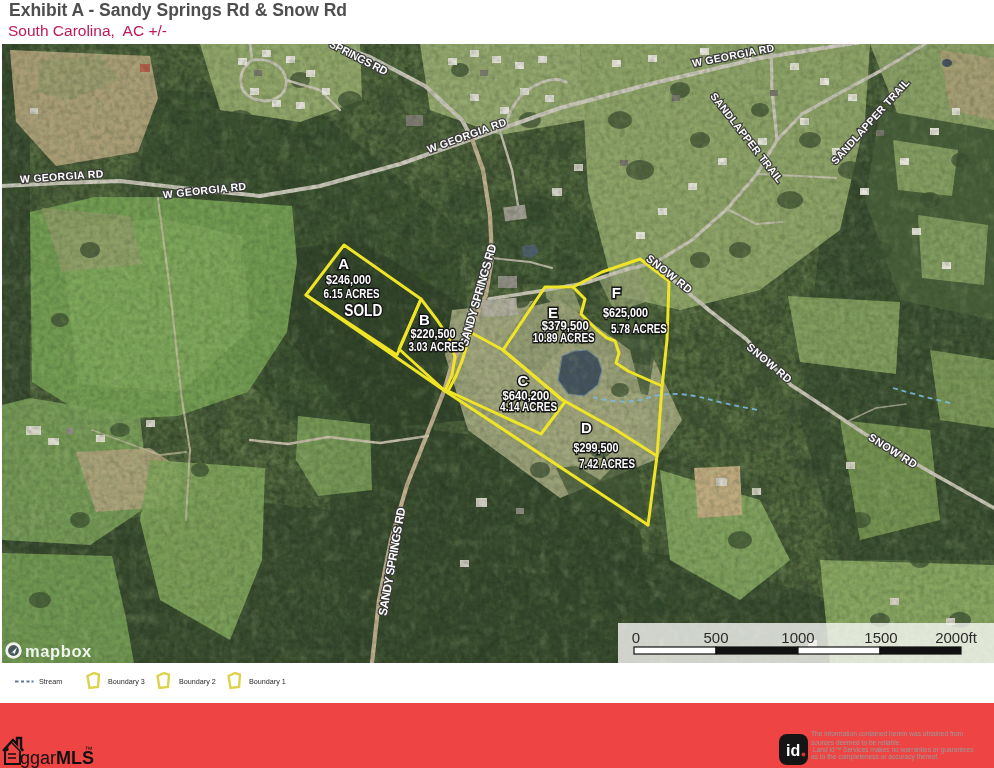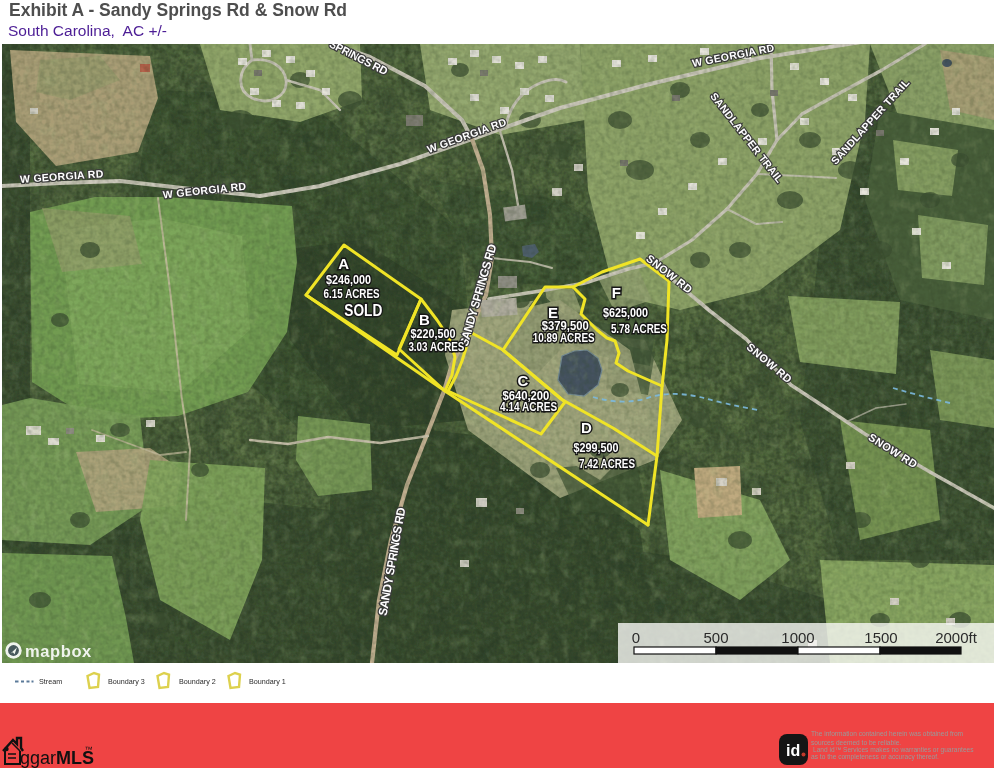--- a/index.html
+++ b/index.html
@@ -1,19 +1,19 @@
 <!DOCTYPE html>
 <html><head>
 <meta charset="utf-8">
 <style>
 html,body{margin:0;padding:0;background:#ffffff;width:994px;height:768px;overflow:hidden;
 font-family:"Liberation Sans", sans-serif;}
 #page{position:relative;width:994px;height:768px;}
 #title1{position:absolute;left:9px;top:0;font-size:17.5px;font-weight:bold;color:#4e4e4e;}
-#title2{position:absolute;left:8px;top:22px;font-size:15.5px;color:#4c1d95;}
+#title2{position:absolute;left:8px;top:22px;font-size:15.5px;color:#be185d;}
 #mapwrap{position:absolute;left:2px;top:44px;width:992px;height:619px;}
 #legend{position:absolute;left:8px;top:663px;width:994px;height:40px;background:#fff;}
 #footer{position:absolute;left:0;top:703px;width:994px;height:65px;background:#ef4444;}
 </style>
 </head>
 <body>
 <div id="page">
 
 <div id="title1">Exhibit A - Sandy Springs Rd &amp; Snow Rd</div>
 

